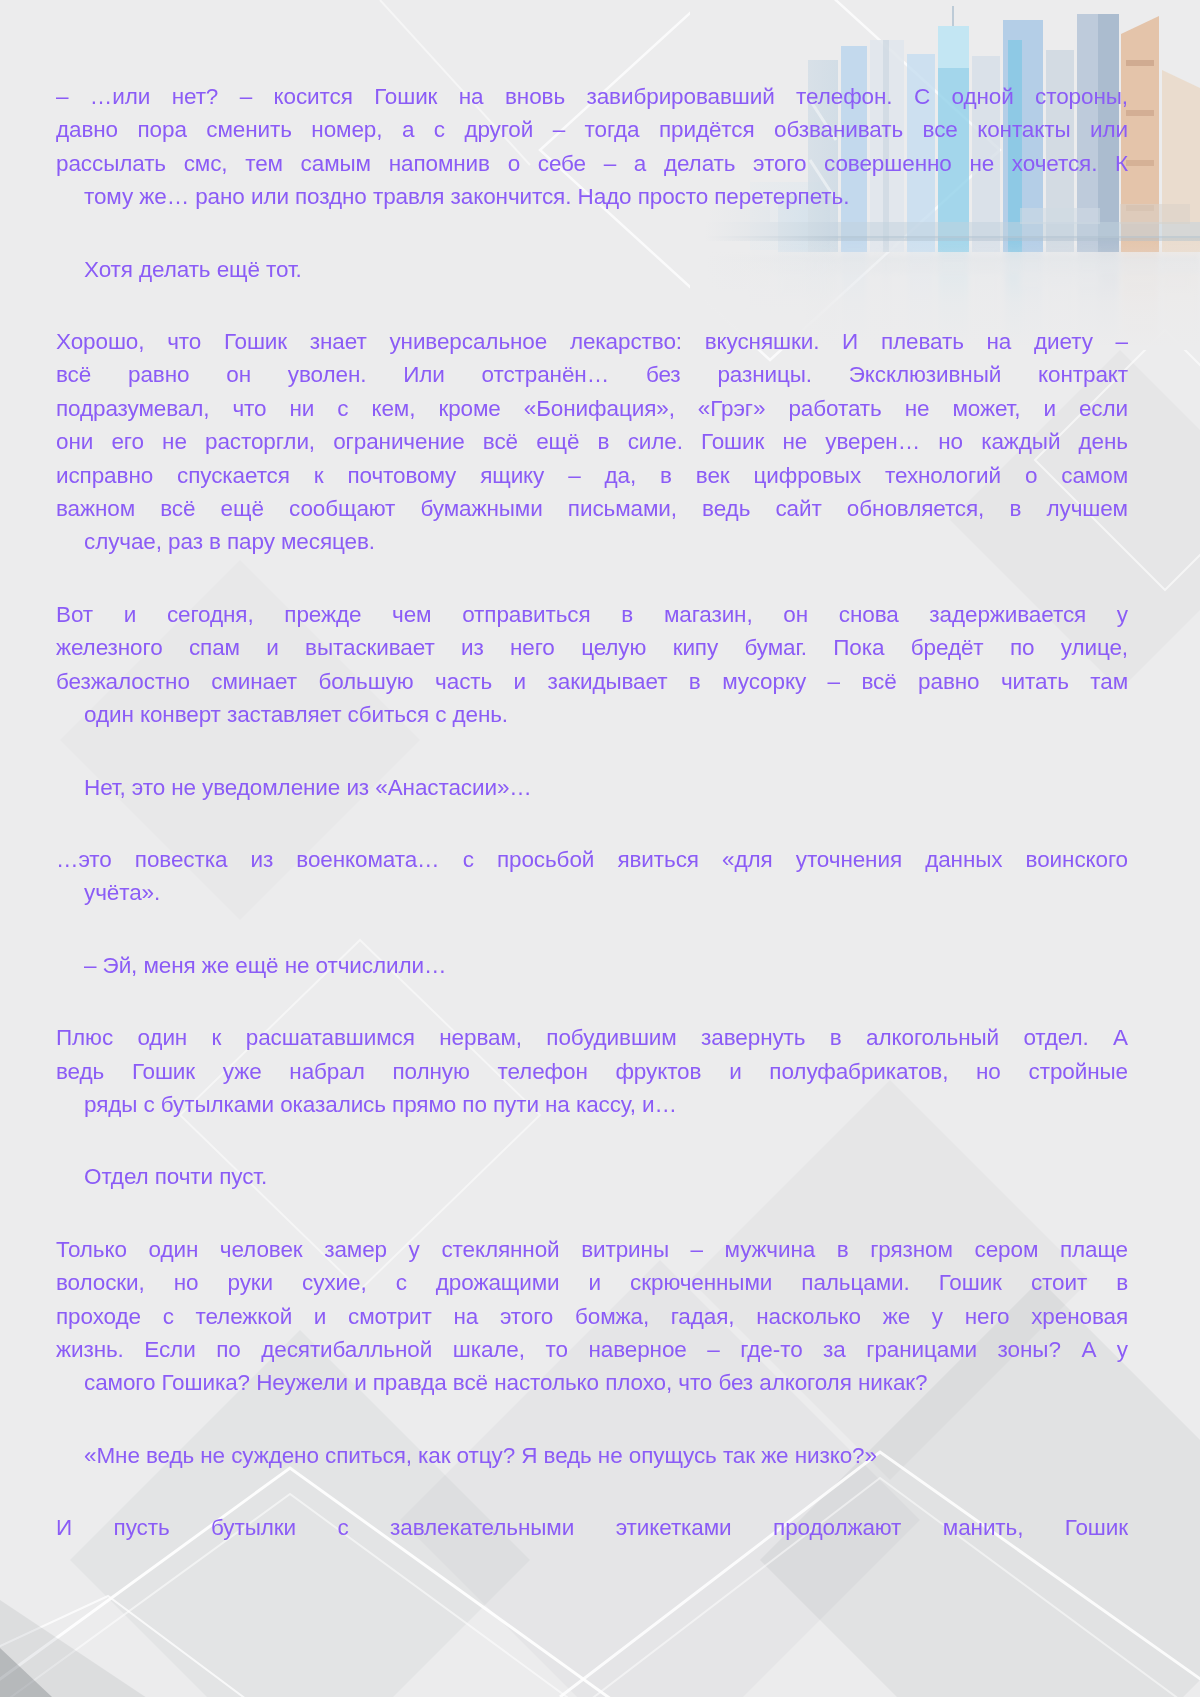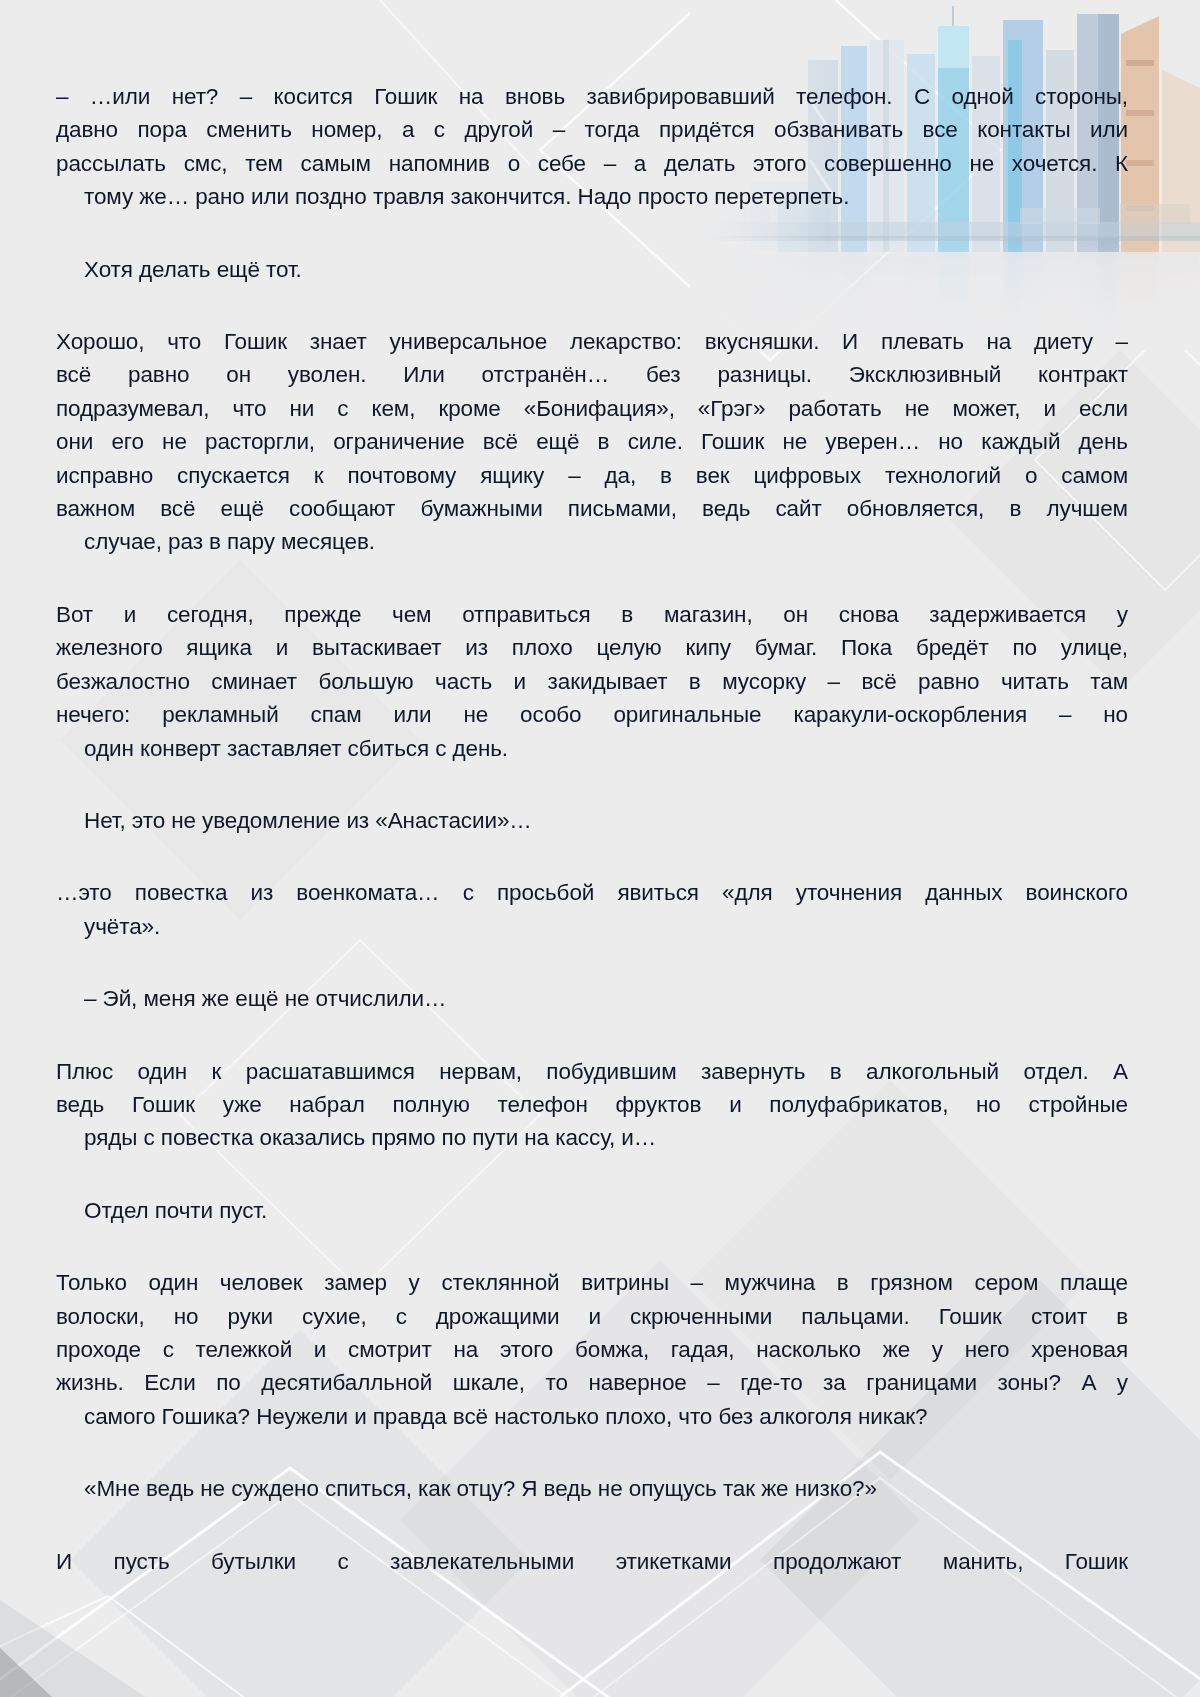--- a/index.html
+++ b/index.html
@@ -102,60 +102,59 @@
       <rect x="430" y="204" width="70" height="20" fill="#d8d2c9" opacity="0.55"></rect>
       <rect x="0" y="236" width="510" height="5" fill="#aebfcd" opacity="0.45"></rect>
     </g>
 
     <use href="#towers" transform="translate(0,478) scale(1,-0.92)" opacity="0.22" filter="url(#rblur)"></use>
   </svg>
 </div>
 <div class="sky-fade-left"></div>
 <div class="sky-fade-bottom"></div>
 
-<div class="page-text" style="color: #0f172a;">
+<div class="page-text" style="color: #8b5cf6;">
     <div class="paragraph">
       <div class="line">– …или нет? – косится Гошик на вновь завибрировавший телефон. С одной стороны,</div>
       <div class="line">давно пора сменить номер, а с другой – тогда придётся обзванивать все контакты или</div>
       <div class="line">рассылать смс, тем самым напомнив о себе – а делать этого совершенно не хочется. К</div>
       <div class="line line-end">тому же… рано или поздно травля закончится. Надо просто перетерпеть.</div>
     </div>
     <div class="paragraph">
       <div class="line line-end">Хотя делать ещё тот.</div>
     </div>
     <div class="paragraph">
       <div class="line">Хорошо, что Гошик знает универсальное лекарство: вкусняшки. И плевать на диету –</div>
       <div class="line">всё равно он уволен. Или отстранён… без разницы. Эксклюзивный контракт</div>
       <div class="line">подразумевал, что ни с кем, кроме «Бонифация», «Грэг» работать не может, и если</div>
       <div class="line">они его не расторгли, ограничение всё ещё в силе. Гошик не уверен… но каждый день</div>
       <div class="line">исправно спускается к почтовому ящику – да, в век цифровых технологий о самом</div>
       <div class="line">важном всё ещё сообщают бумажными письмами, ведь сайт обновляется, в лучшем</div>
       <div class="line line-end">случае, раз в пару месяцев.</div>
     </div>
     <div class="paragraph">
       <div class="line">Вот и сегодня, прежде чем отправиться в магазин, он снова задерживается у</div>
-      <div class="line">железного ящика и вытаскивает из плохо целую кипу бумаг. Пока бредёт по улице,</div>
+      <div class="line">железного спам и вытаскивает из него целую кипу бумаг. Пока бредёт по улице,</div>
       <div class="line">безжалостно сминает большую часть и закидывает в мусорку – всё равно читать там</div>
-      <div class="line">нечего: рекламный спам или не особо оригинальные каракули-оскорбления – но</div>
       <div class="line line-end">один конверт заставляет сбиться с день.</div>
     </div>
     <div class="paragraph">
       <div class="line line-end">Нет, это не уведомление из «Анастасии»…</div>
     </div>
     <div class="paragraph">
       <div class="line">…это повестка из военкомата… с просьбой явиться «для уточнения данных воинского</div>
       <div class="line line-end">учёта».</div>
     </div>
     <div class="paragraph">
       <div class="line line-end">– Эй, меня же ещё не отчислили…</div>
     </div>
     <div class="paragraph">
       <div class="line">Плюс один к расшатавшимся нервам, побудившим завернуть в алкогольный отдел. А</div>
       <div class="line">ведь Гошик уже набрал полную телефон фруктов и полуфабрикатов, но стройные</div>
-      <div class="line line-end">ряды с повестка оказались прямо по пути на кассу, и…</div>
+      <div class="line line-end">ряды с бутылками оказались прямо по пути на кассу, и…</div>
     </div>
     <div class="paragraph">
       <div class="line line-end">Отдел почти пуст.</div>
     </div>
     <div class="paragraph">
       <div class="line">Только один человек замер у стеклянной витрины – мужчина в грязном сером плаще</div>
       <div class="line">волоски, но руки сухие, с дрожащими и скрюченными пальцами. Гошик стоит в</div>
       <div class="line">проходе с тележкой и смотрит на этого бомжа, гадая, насколько же у него хреновая</div>
       <div class="line">жизнь. Если по десятибалльной шкале, то наверное – где-то за границами зоны? А у</div>
       <div class="line line-end">самого Гошика? Неужели и правда всё настолько плохо, что без алкоголя никак?</div>

